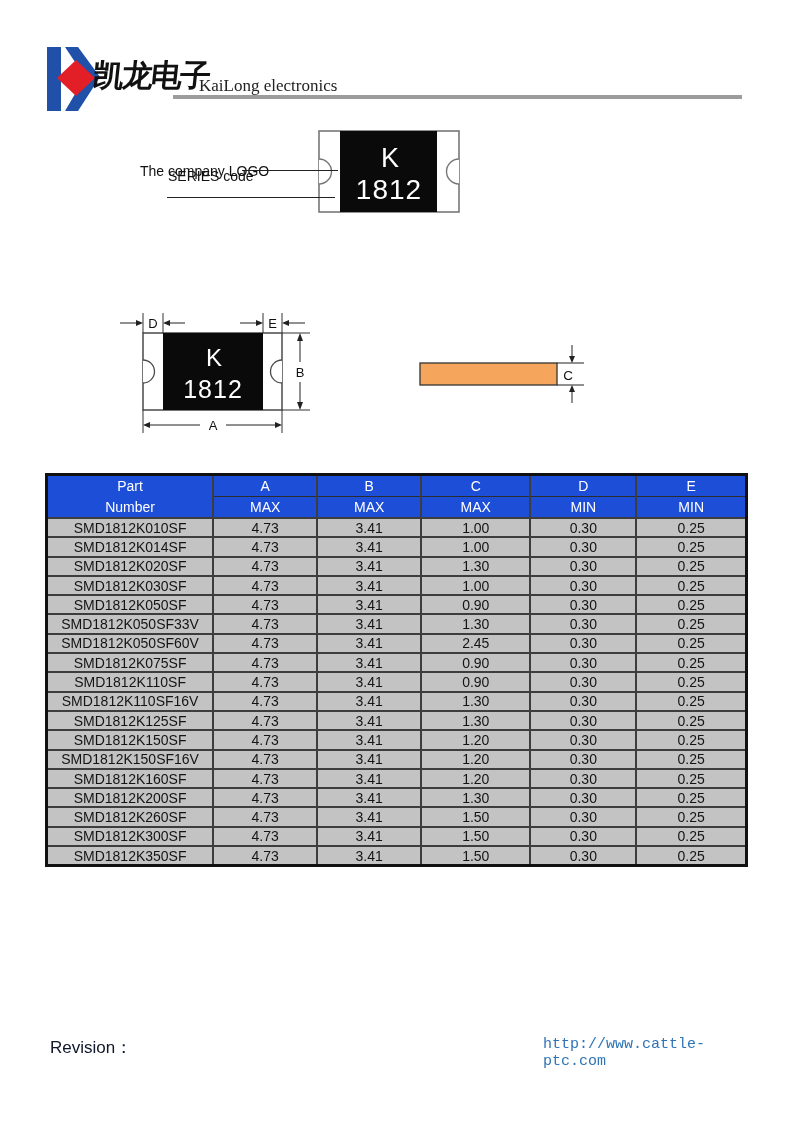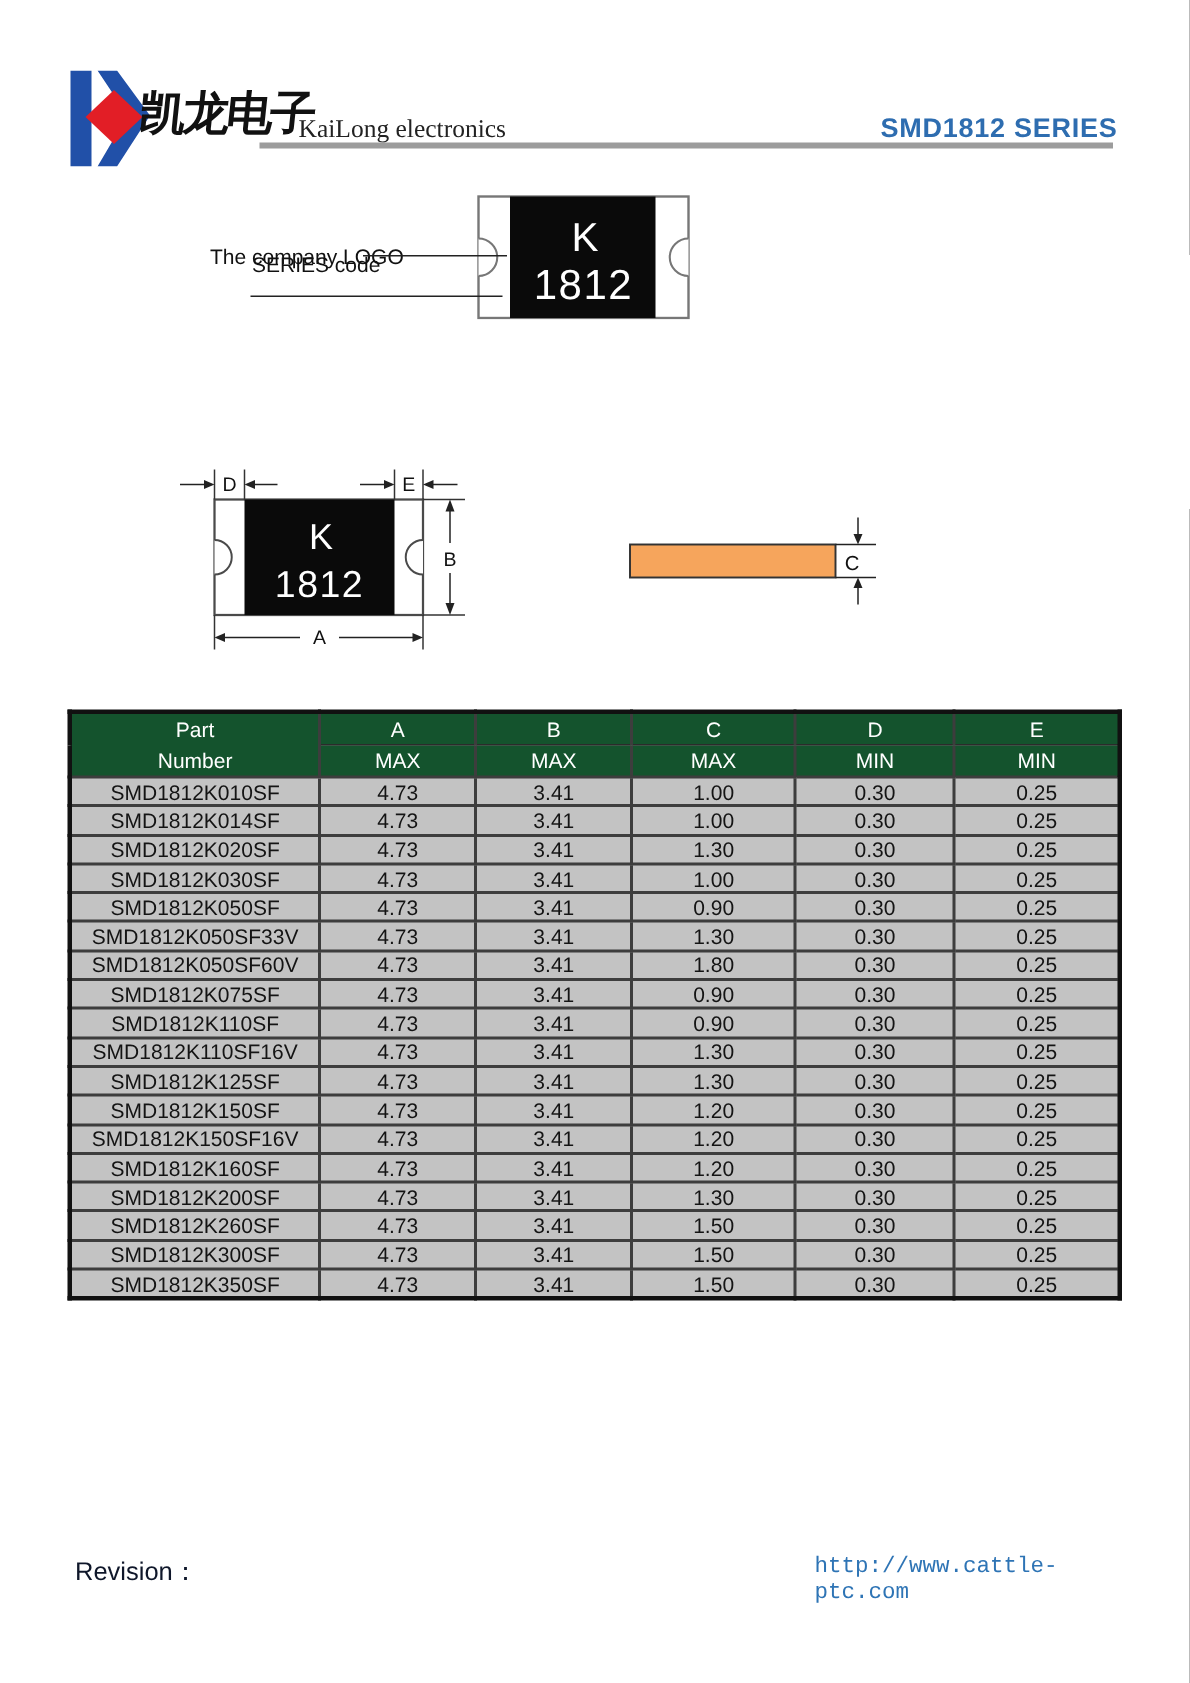--- a/index.html
+++ b/index.html
@@ -24,21 +24,21 @@
 
   .dim-heading{left:48px;top:243px;font-size:17px;font-weight:bold;color:#2e74b5;}
 
   
   table.dim{position:absolute;left:45px;top:473px;width:703px;
     border-collapse:collapse;table-layout:fixed;
     border:3px solid #111;}
   table.dim th,table.dim td{
     border:2px solid #3d3d3d;text-align:center;vertical-align:middle;
     font-size:14px;padding:0;}
-  table.dim th{background:#14532d;color:#ffffff;font-weight:normal;height:20px;}
+  table.dim th{background:#1d4ed8;color:#ffffff;font-weight:normal;height:20px;}
   table.dim th.part{white-space:pre-line;line-height:1.45;}
   table.dim tr.letters th{border-bottom:1px solid #2b2b2b;}
   table.dim tr.limits th{border-top:1px solid #4c1d95;}
   table.dim td{background:#c3c3c3;color:#141414;height:17.3px;}
 
   
   .footer-rev{left:50px;top:1036px;font-size:17px;color:#0f172a;}
   .footer-url{left:543px;top:1036px;width:205px;font-size:15px;color:#2e74b5;text-decoration:none;font-family:Liberation Mono, monospace;}
 
   svg text{font-family:"Liberation Sans",sans-serif;}
@@ -49,21 +49,20 @@
 <div class="page">
 
   <svg class="abs" style="left:45px;top:47px;" width="62" height="64" viewBox="0 0 62 64">
     <polygon points="2,0 16,0 16,64 2,64" fill="#2150a8"></polygon>
     <polygon points="20,0 33,0 55,30 33,64 20,64 40,30" fill="#2150a8"></polygon>
     <polygon points="31,13 50,31 31,49 12,31" fill="#e21e26"></polygon>
   </svg>
 
   <div class="abs cn-name">凯龙电子</div>
   <div class="abs en-name">KaiLong electronics</div>
-  <div class="abs series-title">SMD1812   SERIES</div>
   <div class="abs header-rule"></div>
 
   <svg class="abs" style="left:318px;top:130px;" width="142" height="83" viewBox="0 0 142 83">
     <rect x="1" y="1" width="140" height="81" fill="#ffffff" stroke="#777" stroke-width="1.6"></rect>
     <rect x="22" y="1" width="97" height="81" fill="#0a0a0a"></rect>
     <path d="M 1 29 A 12.5 12.5 0 0 1 1 54" fill="#ffffff" stroke="#777" stroke-width="1.4"></path>
     <path d="M 141 29 A 12.5 12.5 0 0 0 141 54" fill="#ffffff" stroke="#777" stroke-width="1.4"></path>
     <text x="72" y="37" font-size="27" fill="#ffffff" text-anchor="middle">K</text>
     <text x="71" y="69" font-size="28" fill="#ffffff" text-anchor="middle" letter-spacing="1">1812</text>
   </svg>
@@ -211,21 +210,21 @@
           <td>4.73</td>
           <td>3.41</td>
           <td>1.30</td>
           <td>0.30</td>
           <td>0.25</td>
         </tr>
         <tr>
           <td>SMD1812K050SF60V</td>
           <td>4.73</td>
           <td>3.41</td>
-          <td>1.80</td>
+          <td>2.45</td>
           <td>0.30</td>
           <td>0.25</td>
         </tr>
         <tr>
           <td>SMD1812K075SF</td>
           <td>4.73</td>
           <td>3.41</td>
           <td>0.90</td>
           <td>0.30</td>
           <td>0.25</td>

